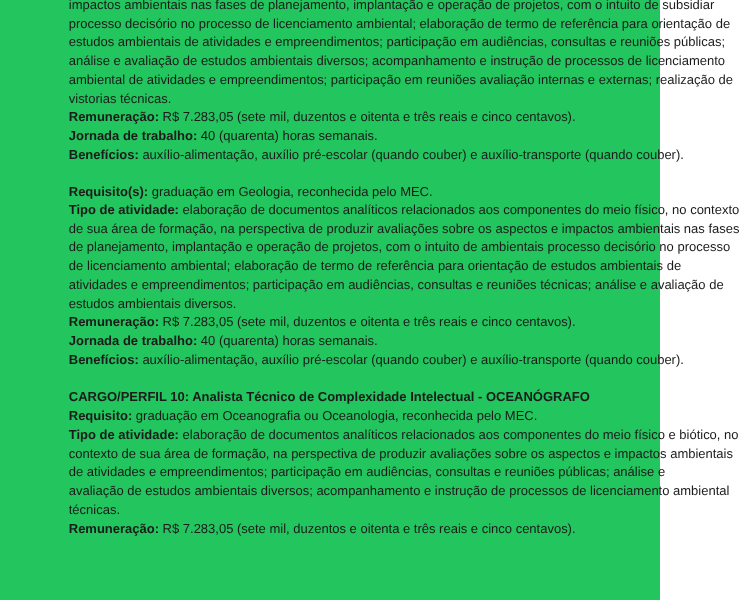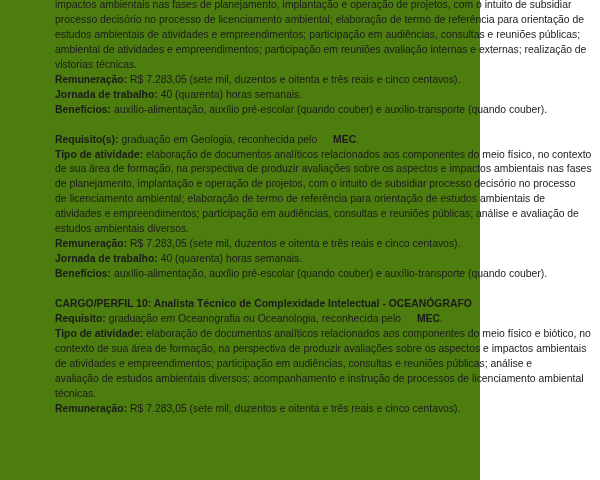--- a/index.html
+++ b/index.html
@@ -9,23 +9,23 @@
   }
   body {
     width: 600px;
     height: 480px;
     overflow: hidden;
     font-family: "Liberation Sans", sans-serif;
     color: #1b1b1b;
   }
   #page {
     position: relative;
-    width: 480px;
+    width: 528px;
     height: 480px;
-    background: #4d7c0f;
+    background: #22c55e;
     box-sizing: border-box;
     padding: 0 55px 0 55px;
   }
   .doc-body {
     position: relative;
     top: -2px;
     width: 490px;
   }
   .line {
     display: block;
@@ -54,37 +54,40 @@
     display: block;
     height: 14.95px;
     line-height: 14.95px;
   }
   .kv {
     display: block;
     font-size: 10.4px;
     line-height: 14.95px;
     white-space: nowrap;
   }
-  .bold-inline { font-weight: bold; margin-left: 13px; }
+  .bold-inline { font-weight: normal; }
 </style>
 </head>
 <body>
 
 <div id="page">
   <div class="doc-body">
 
     <div>
       <span class="line justify">
         <span>impactos ambientais nas fases de planejamento, implantação e operação de projetos, com o intuito de subsidiar</span>
       </span>
       <span class="line justify">
         <span>processo decisório no processo de licenciamento ambiental; elaboração de termo de referência para orientação de</span>
       </span>
       <span class="line justify">
         <span>estudos ambientais de atividades e empreendimentos; participação em audiências, consultas e reuniões públicas;</span>
+      </span>
+      <span class="line justify">
+        <span>análise e avaliação de estudos ambientais diversos; acompanhamento e instrução de processos de licenciamento</span>
       </span>
       <span class="line justify">
         <span>ambiental de atividades e empreendimentos; participação em reuniões avaliação internas e externas; realização de</span>
       </span>
       <span class="line">
         <span>vistorias técnicas.</span>
       </span>
     </div>
 
     <span class="kv"><span class="lbl">Remuneração:</span><span> R$ 7.283,05 (sete mil, duzentos e oitenta e três reais e cinco centavos).</span></span>
@@ -96,27 +99,27 @@
     <div>
       <span class="kv"><span class="lbl">Requisito(s):</span><span> graduação em Geologia, reconhecida pelo </span><span class="bold-inline">MEC</span><span>.</span></span>
 
       <span class="line justify">
         <span><span class="lbl">Tipo de atividade:</span> <span>elaboração de documentos analíticos relacionados aos componentes do meio físico, no contexto</span></span>
       </span>
       <span class="line justify">
         <span>de sua área de formação, na perspectiva de produzir avaliações sobre os aspectos e impactos ambientais nas fases</span>
       </span>
       <span class="line justify">
-        <span>de planejamento, implantação e operação de projetos, com o intuito de subsidiar processo decisório no processo</span>
+        <span>de planejamento, implantação e operação de projetos, com o intuito de ambientais processo decisório no processo</span>
       </span>
       <span class="line">
         <span style="display:inline-block;width:490px;text-align:justify;text-align-last:justify;white-space:normal;">de licenciamento ambiental; elaboração de termo de referência para orientação de estudos ambientais de</span>
       </span>
       <span class="line justify">
-        <span>atividades e empreendimentos; participação em audiências, consultas e reuniões públicas; análise e avaliação de</span>
+        <span>atividades e empreendimentos; participação em audiências, consultas e reuniões técnicas; análise e avaliação de</span>
       </span>
       <span class="line">
         <span>estudos ambientais diversos.</span>
       </span>
 
       <span class="kv"><span class="lbl">Remuneração:</span><span> R$ 7.283,05 (sete mil, duzentos e oitenta e três reais e cinco centavos).</span></span>
       <span class="kv"><span class="lbl">Jornada de trabalho:</span><span> 40 (quarenta) horas semanais.</span></span>
       <span class="kv"><span class="lbl">Benefícios:</span><span> auxílio-alimentação, auxílio pré-escolar (quando couber) e auxílio-transporte (quando couber).</span></span>
     </div>
 

